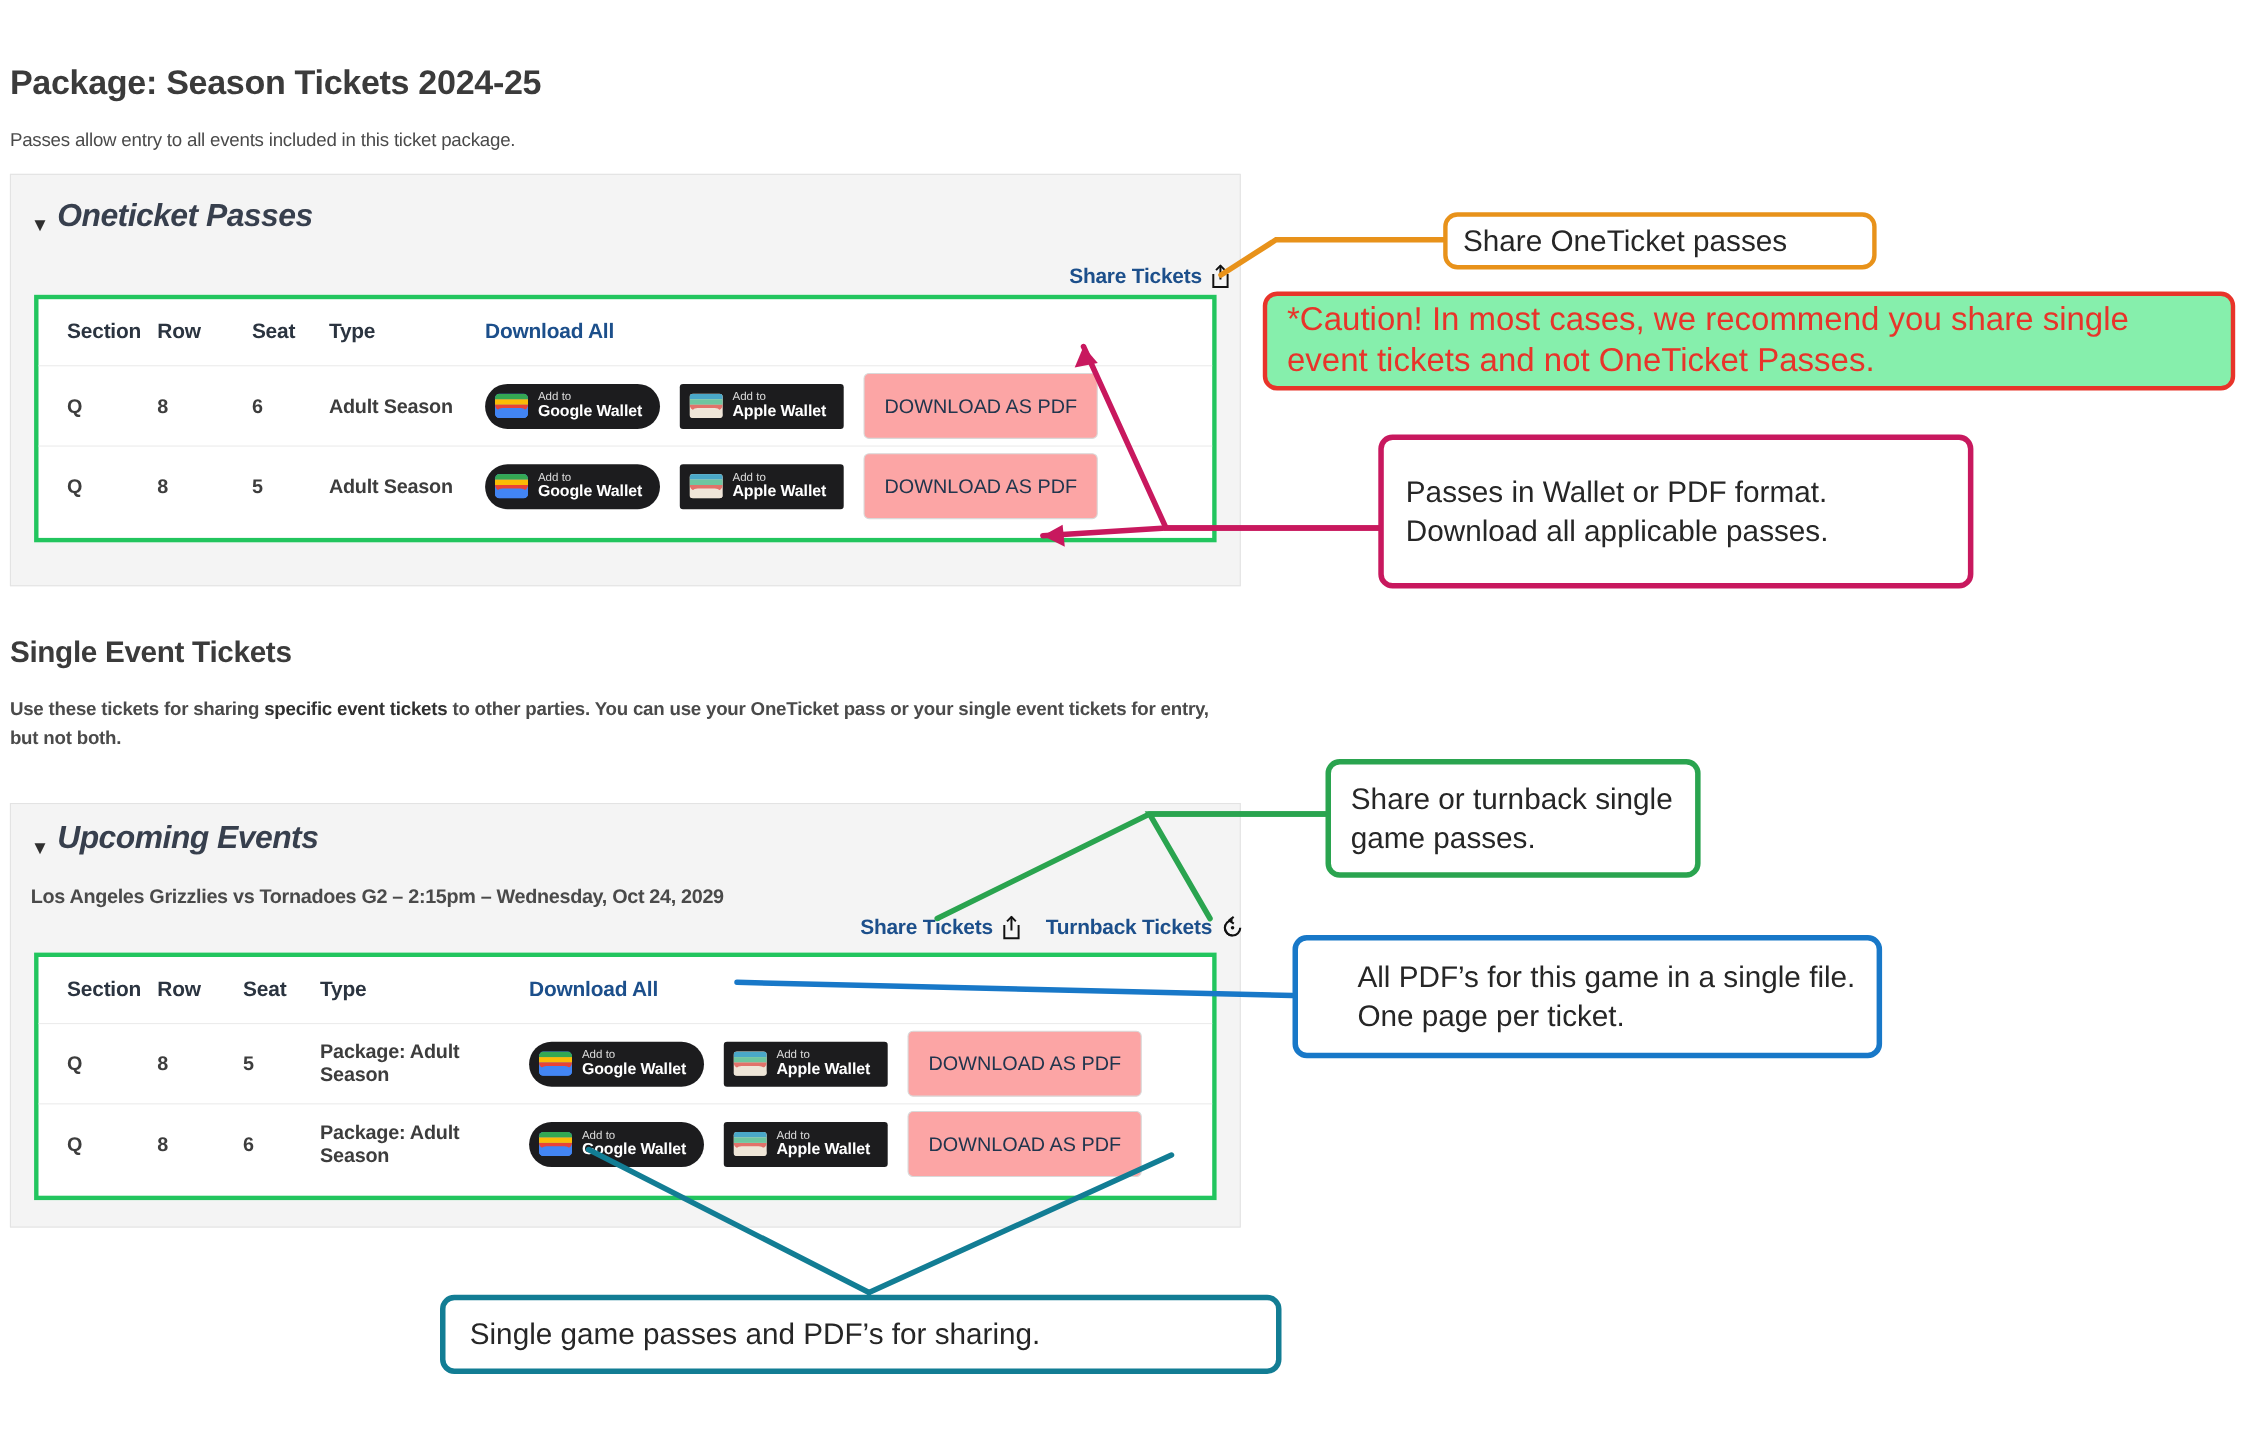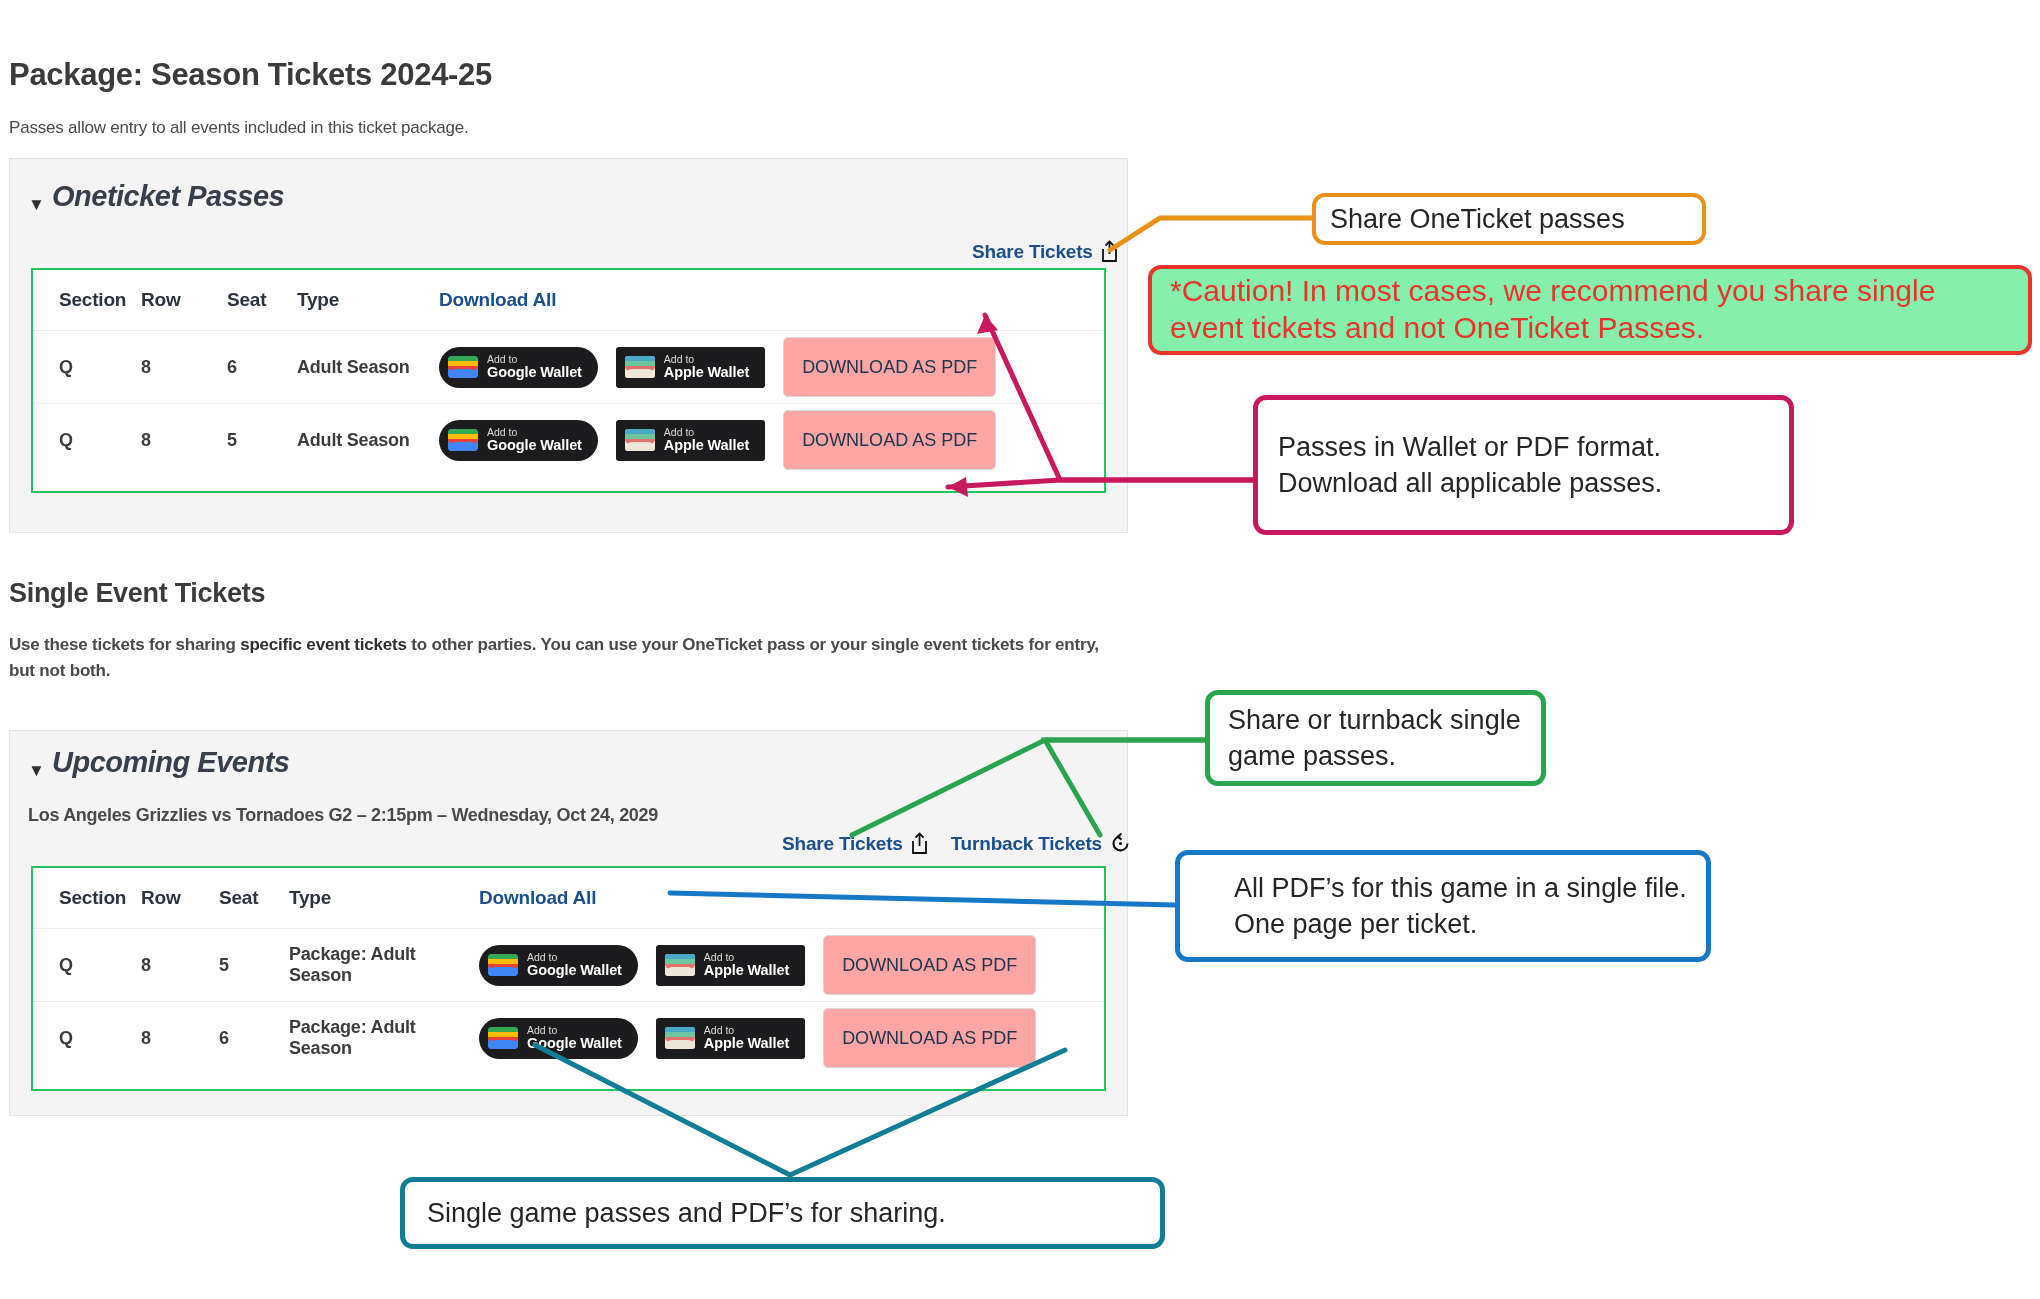--- a/index.html
+++ b/index.html
@@ -48,21 +48,21 @@
   .act-row { position:absolute; display:flex; align-items:center; gap:22px; }
   .act {
     display:flex; align-items:center; gap:7px;
     font-size:19px; font-weight:bold; color:#1c4f8b; letter-spacing:-0.2px;
     cursor:pointer;
   }
   .act svg { display:block; }
 
   
   .tbl {
-    position:absolute; background:#ffffff; border:2px solid #22c55e;
+    position:absolute; background:#ffffff; border:4px solid #22c55e;
   }
   .tr { display:flex; align-items:center; }
   .th {
     font-size:19px; font-weight:bold; color:#2b3440; letter-spacing:-0.2px;
   }
   .th.blue { color:#1c4f8b; }
   .td {
     font-size:18px; font-weight:bold; color:#3d3d3d; letter-spacing:-0.2px;
   }
   .row-div { border-top:1px solid #ececec; }
@@ -382,21 +382,21 @@
   </div>
 
   <div class="callout warn" style="left:1148px; top:265px; width:884px; height:90px; border-color:#e8342a; border-width:4px; color:#e8342a; padding:6px 18px;">
     <span class="cond" style="font-weight:normal; font-size:30px; line-height:1.22;">*Caution! In most cases, we recommend you share single event tickets and not OneTicket Passes.</span>
   </div>
 
   <div class="callout" style="left:1253px; top:395px; width:541px; height:140px; border-color:#c8185e; border-width:5px; padding:10px 20px;">
     <span style="line-height:1.35;">Passes in Wallet or PDF format. Download all applicable passes.</span>
   </div>
 
-  <div class="callout" style="left:1205px; top:690px; width:341px; height:96px; border-color:#2aa44f; border-width:5px; padding:8px 18px;">
+  <div class="callout" style="left:1205px; top:690px; width:341px; height:108px; border-color:#2aa44f; border-width:5px; padding:8px 18px;">
     <span style="line-height:1.35;">Share or turnback single game passes.</span>
   </div>
 
   <div class="callout" style="left:1175px; top:850px; width:536px; height:112px; border-color:#1878c8; border-width:5px; padding:8px 18px;">
     <span style="line-height:1.35;margin-left:36px;">All PDF’s for this game in a single file. One page per ticket.</span>
   </div>
 
   <div class="callout" style="left:400px; top:1177px; width:765px; height:72px; border-color:#127d94; border-width:5px; padding:8px 22px;">
     <span>Single game passes and PDF’s for sharing.</span>
   </div>

